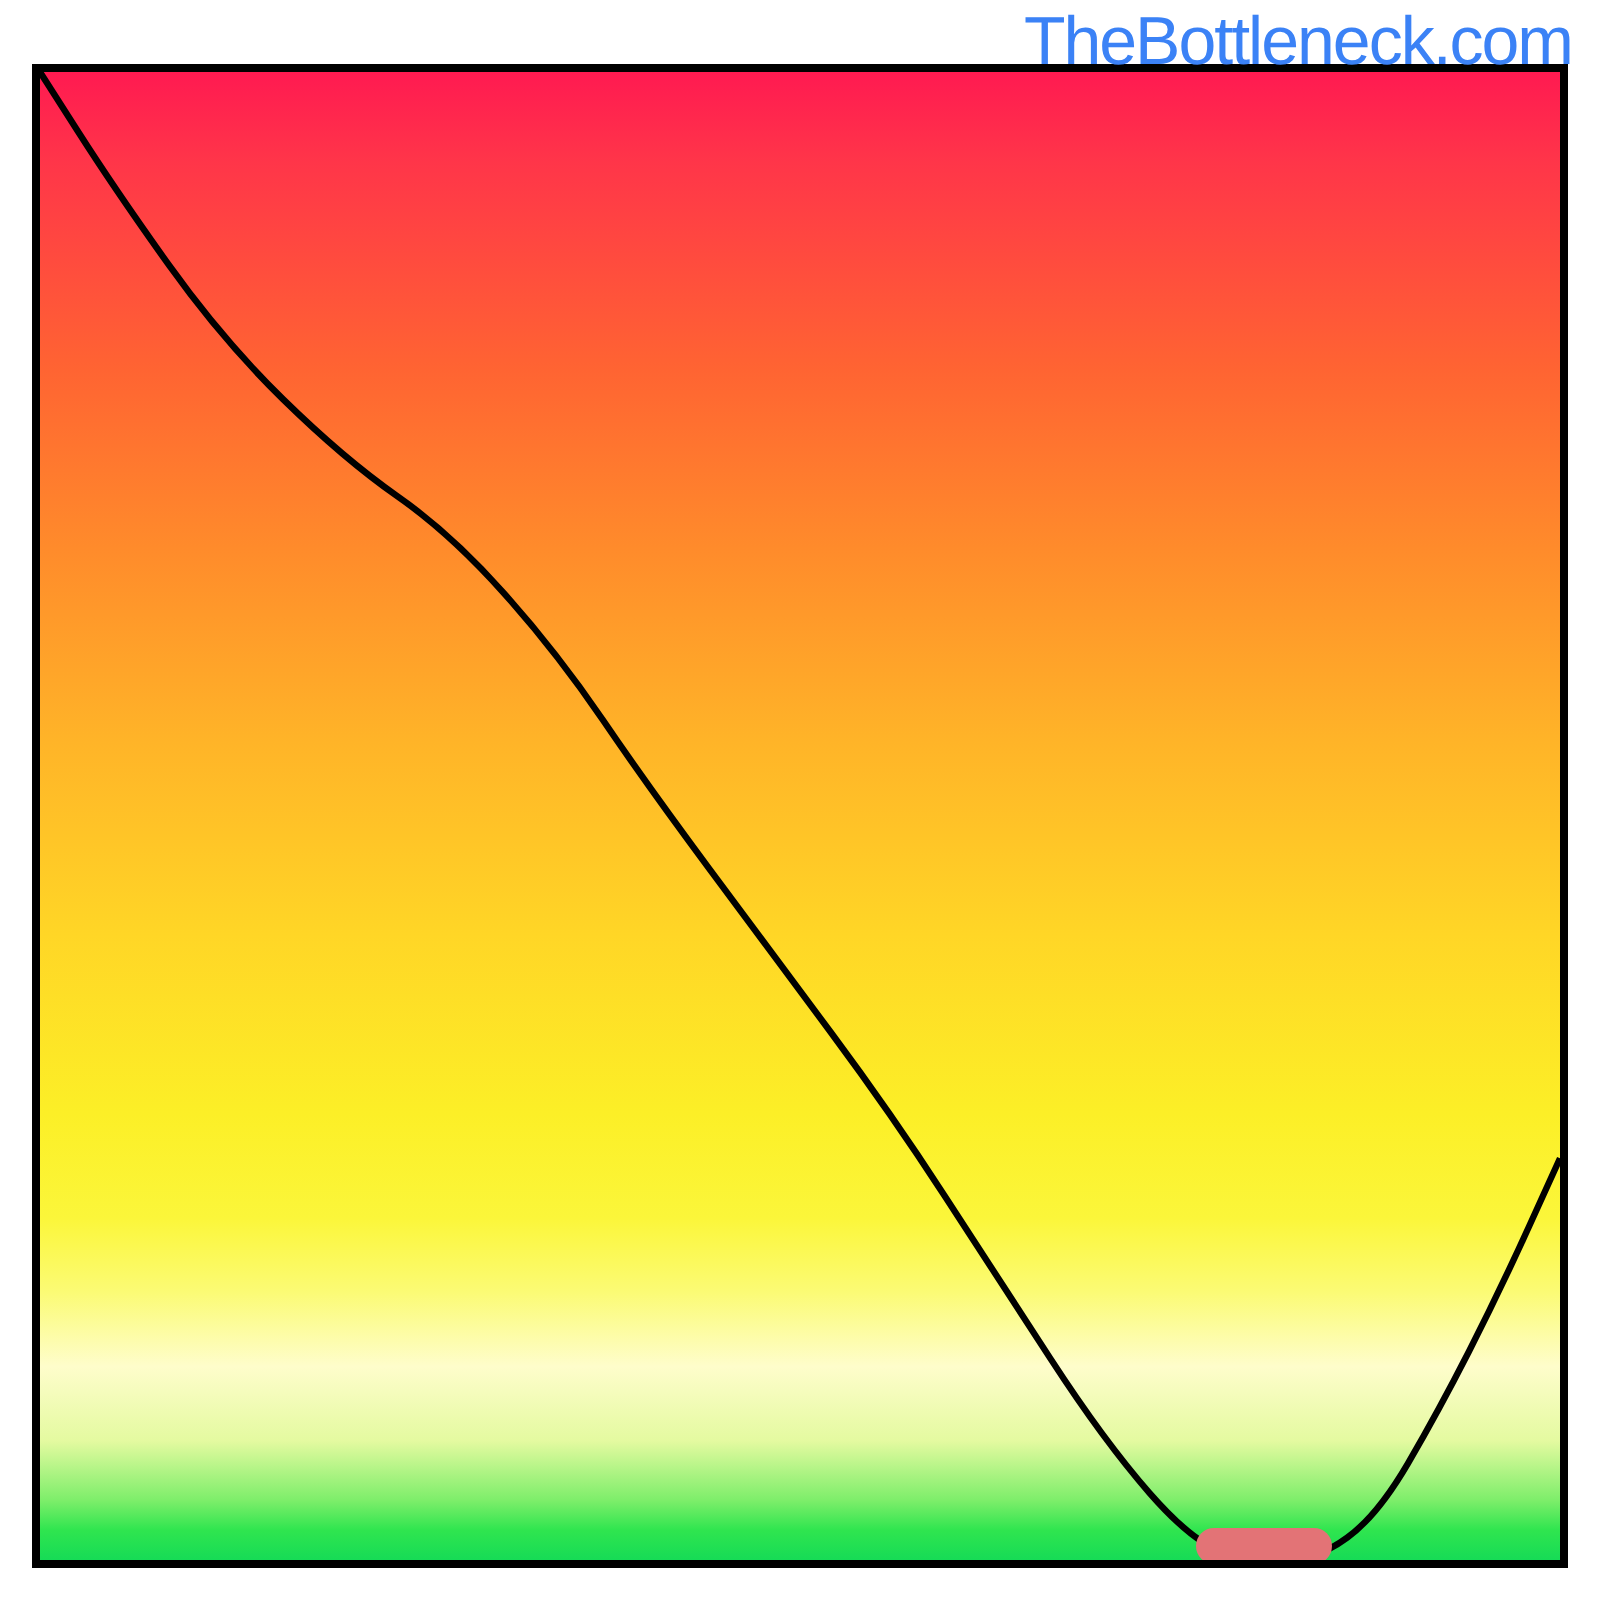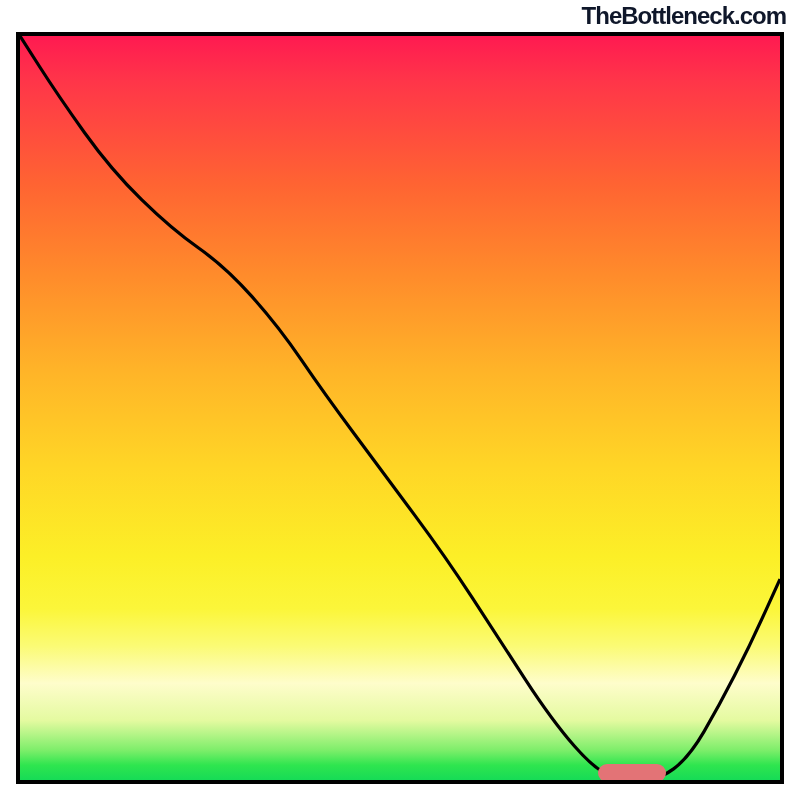--- a/index.html
+++ b/index.html
@@ -14,23 +14,23 @@
   .container {
     position: relative;
     width: 800px;
     height: 800px;
   }
   .watermark {
     position: absolute;
     top: 2px;
     right: 14px;
     font-family: "Helvetica Neue", Arial, sans-serif;
-    font-size: 24px;
-    font-weight: 700;
-    color: #0f172a;
+    font-size: 34px;
+    font-weight: 400;
+    color: #3b82f6;
     letter-spacing: -1px;
     z-index: 20;
     user-select: none;
   }
   .plot-frame {
     position: absolute;
     top: 32px;
     left: 16px;
     width: 768px;
     height: 752px;

